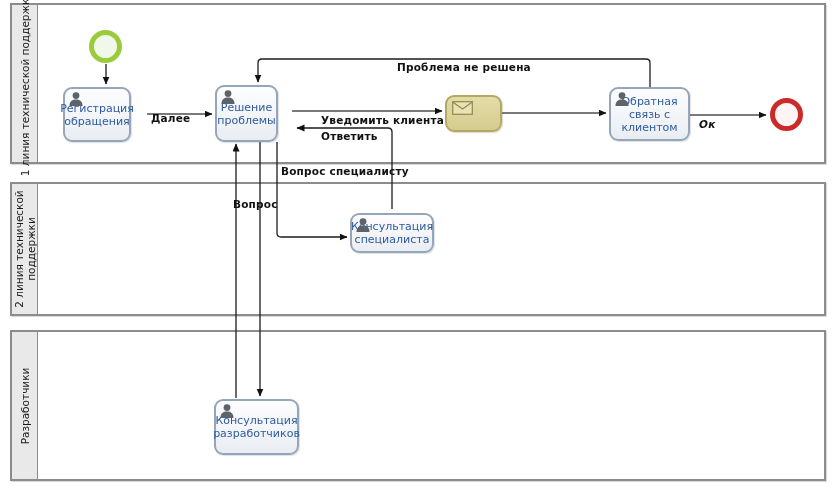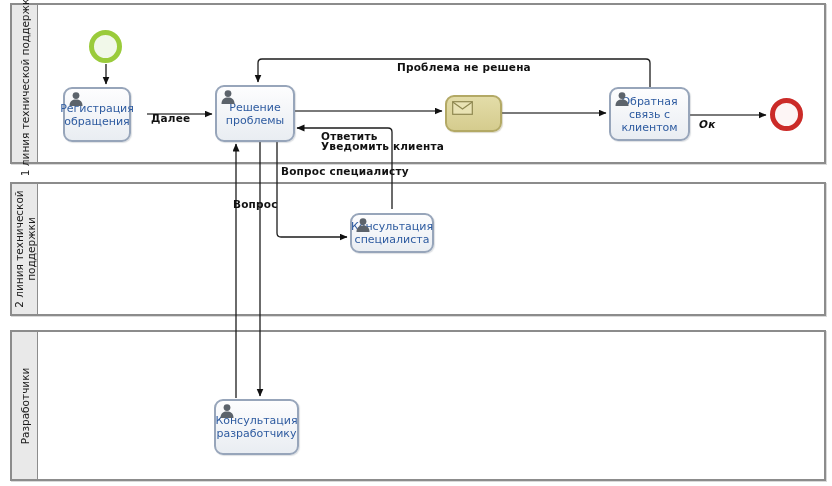--- a/index.html
+++ b/index.html
@@ -84,21 +84,21 @@
   <div class="event event-end" style="left:770px; top:98px;"></div>
 
   <div class="task" style="left:63px; top:87px; width:68px; height:55px;">
     <svg class="person" viewBox="0 0 14 14">
       <circle cx="7" cy="3.6" r="3.4" fill="#5c636b"></circle>
       <path d="M0.5,14 C0.5,9.4 3.4,7.6 7,7.6 C10.6,7.6 13.5,9.4 13.5,14 Z" fill="#5c636b"></path>
     </svg>
     <span>Регистрация обращения</span>
   </div>
 
-  <div class="task" style="left:215px; top:85px; width:80px; height:57px;">
+  <div class="task" style="left:215px; top:85px; width:63px; height:57px;">
     <svg class="person" viewBox="0 0 14 14">
       <circle cx="7" cy="3.6" r="3.4" fill="#5c636b"></circle>
       <path d="M0.5,14 C0.5,9.4 3.4,7.6 7,7.6 C10.6,7.6 13.5,9.4 13.5,14 Z" fill="#5c636b"></path>
     </svg>
     <span>Решение проблемы</span>
   </div>
 
   <div class="task" style="left:609px; top:87px; width:81px; height:54px;">
     <svg class="person" viewBox="0 0 14 14">
       <circle cx="7" cy="3.6" r="3.4" fill="#5c636b"></circle>
@@ -113,31 +113,31 @@
       <path d="M0.5,14 C0.5,9.4 3.4,7.6 7,7.6 C10.6,7.6 13.5,9.4 13.5,14 Z" fill="#5c636b"></path>
     </svg>
     <span>Консультация специалиста</span>
   </div>
 
   <div class="task" style="left:214px; top:399px; width:85px; height:56px;">
     <svg class="person" viewBox="0 0 14 14">
       <circle cx="7" cy="3.6" r="3.4" fill="#5c636b"></circle>
       <path d="M0.5,14 C0.5,9.4 3.4,7.6 7,7.6 C10.6,7.6 13.5,9.4 13.5,14 Z" fill="#5c636b"></path>
     </svg>
-    <span>Консультация разработчику</span>
+    <span>Консультация разработчиков</span>
   </div>
 
   <div class="msg-task" style="left:445px; top:95px; width:57px; height:37px;">
     <svg class="envelope" width="21" height="14" viewBox="0 0 21 14">
       <rect x="0.7" y="0.7" width="19.6" height="12.6" fill="#e9e3b4" stroke="#8f8850" stroke-width="1.2"></rect>
       <path d="M0.7,1 L10.5,8 L20.3,1" fill="none" stroke="#8f8850" stroke-width="1.2"></path>
     </svg>
   </div>
 
   <div class="flabel" style="left:151px; top:112px;">Далее</div>
-  <div class="flabel" style="left:321px; top:114px;margin-top:26px;">Уведомить клиента</div>
+  <div class="flabel" style="left:321px; top:114px;">Уведомить клиента</div>
   <div class="flabel" style="left:321px; top:130px;text-align:right;">Ответить</div>
   <div class="flabel" style="left:397px; top:61px;text-align:center;">Проблема не решена</div>
   <div class="flabel" style="left:281px; top:165px;">Вопрос специалисту</div>
   <div class="flabel" style="left:233px; top:198px;">Вопрос</div>
   <div class="flabel" style="left:699px; top:118px;font-style:italic;">Ок</div>
 
 </div>
 
 </body></html>

